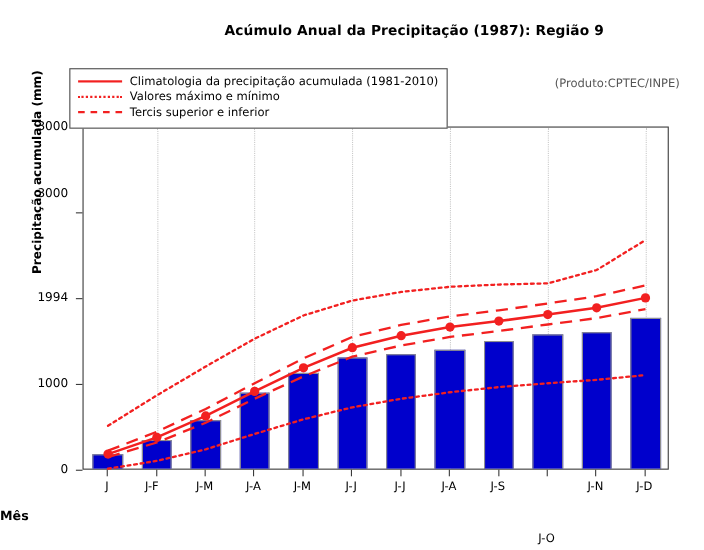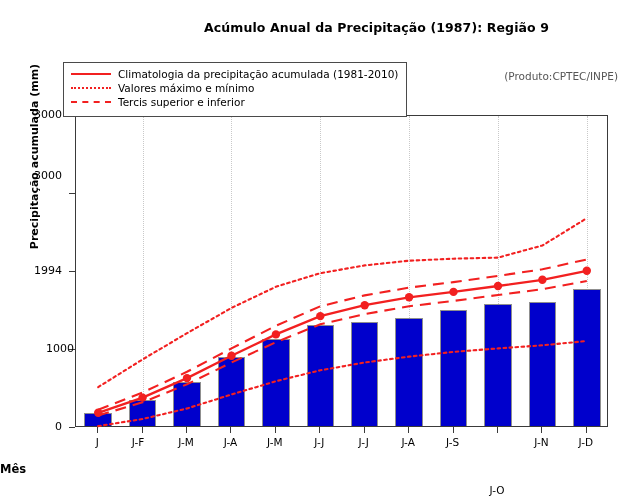--- a/index.html
+++ b/index.html
@@ -66,21 +66,21 @@
 
   <div class="chart-title">Acúmulo Anual da Precipitação (1987): Região 9</div>
   <div class="ylabel">Precipitação acumulada (mm)</div>
   <div class="xlabel">Mês</div>
   <div id="producer">(Produto:CPTEC/INPE)</div>
 
   <div id="ytick-layer">
       <div class="ytick-line" style="top: 427px;"></div>
       <div class="ytick-text" style="top: 420px; left: 0px;">0</div>
       <div class="ytick-line" style="top: 349px;"></div>
-      <div class="ytick-text" style="top: 342px; left: 12px;">1000</div>
+      <div class="ytick-text" style="top: 342px; left: 0px;">1000</div>
       <div class="ytick-line" style="top: 271px;"></div>
       <div class="ytick-text" style="top: 264px; left: 0px;">1994</div>
       <div class="ytick-line" style="top: 193px;"></div>
       <div class="ytick-text" style="top: 169px; left: 0px;">3000</div>
       <div class="ytick-line" style="top: 115px;"></div>
       <div class="ytick-text" style="top: 108px; left: 0px;">3000</div>
     </div>
   <div id="xtick-layer">
       <div class="xtick-line" style="left: 97.2083px;"></div>
       <div class="xtick-text" style="left: 74.2083px;">J</div>

